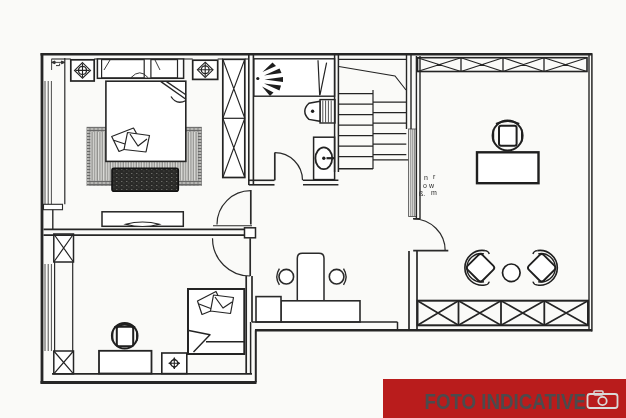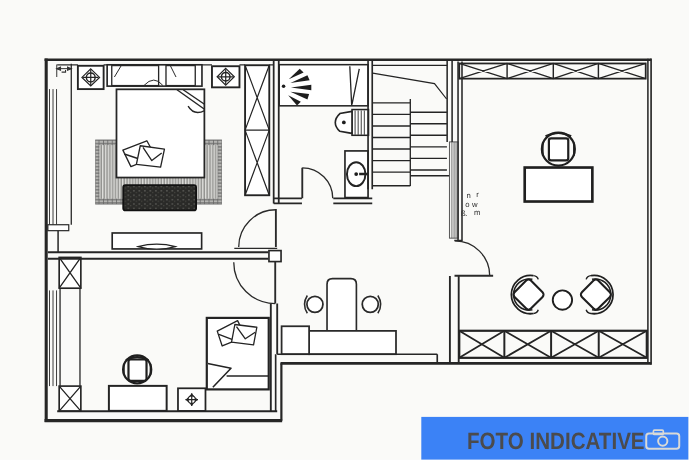--- a/index.html
+++ b/index.html
@@ -1,18 +1,18 @@
 <!DOCTYPE html>
 <html><head>
 <meta charset="utf-8">
 <style>
 html,body{margin:0;padding:0}
 body{width:626px;height:418px;background:#fafaf8;font-family:"Liberation Sans",sans-serif;overflow:hidden;position:relative}
 #plan{position:absolute;left:0;top:0;filter:blur(0.38px)}
-#banner{position:absolute;left:383px;top:379px;width:243px;height:39px;background:#3b82f6}
+#banner{position:absolute;left:383px;top:379px;width:243px;height:39px;background:#b91c1c}
 </style>
 </head>
 <body>
 <svg id="plan" width="626" height="418" viewBox="0 0 626 418">
 <defs>
 <pattern id="rugpat" width="2.6" height="4" patternUnits="userSpaceOnUse">
 <rect width="2.6" height="4" fill="#dededb"></rect>
 <line x1="1" y1="0" x2="1" y2="4" stroke="#6f6f6c" stroke-width="0.9"></line>
 </pattern>
 <pattern id="rugedge" width="4" height="3" patternUnits="userSpaceOnUse">

